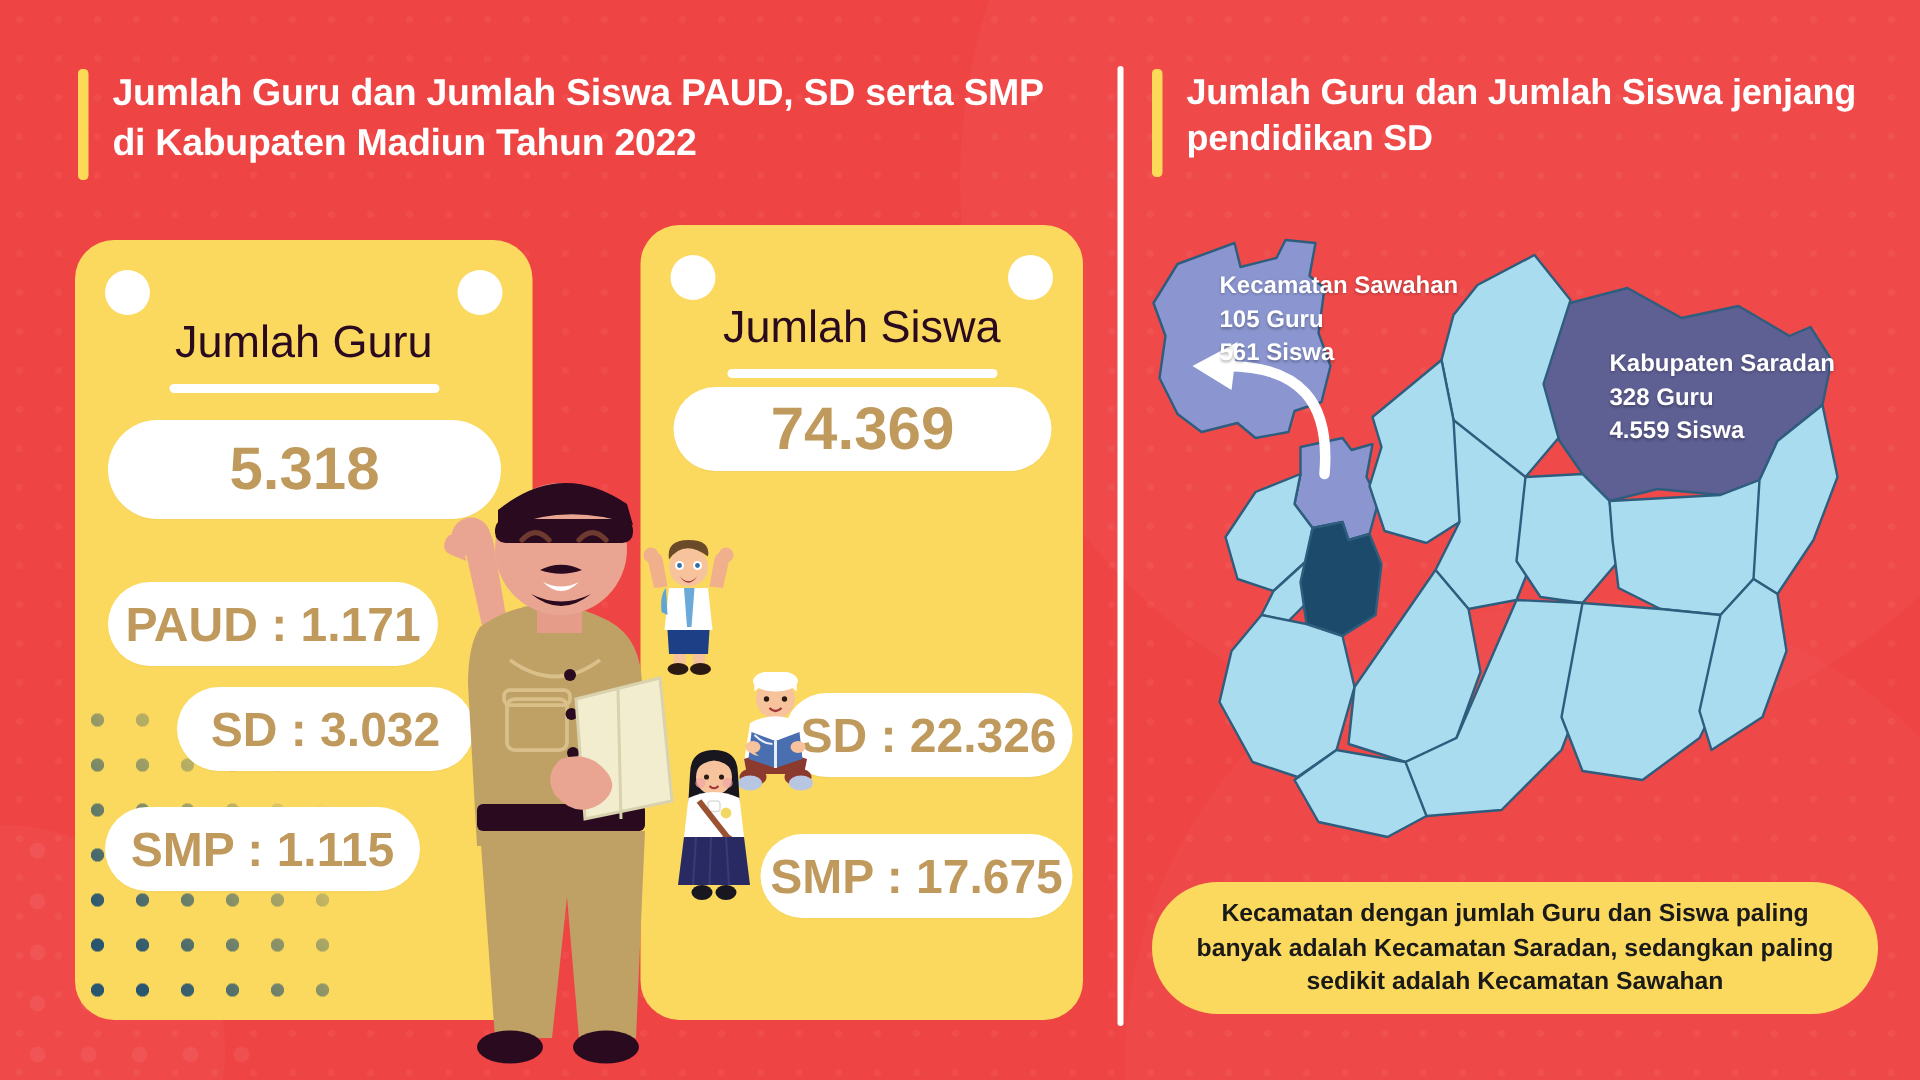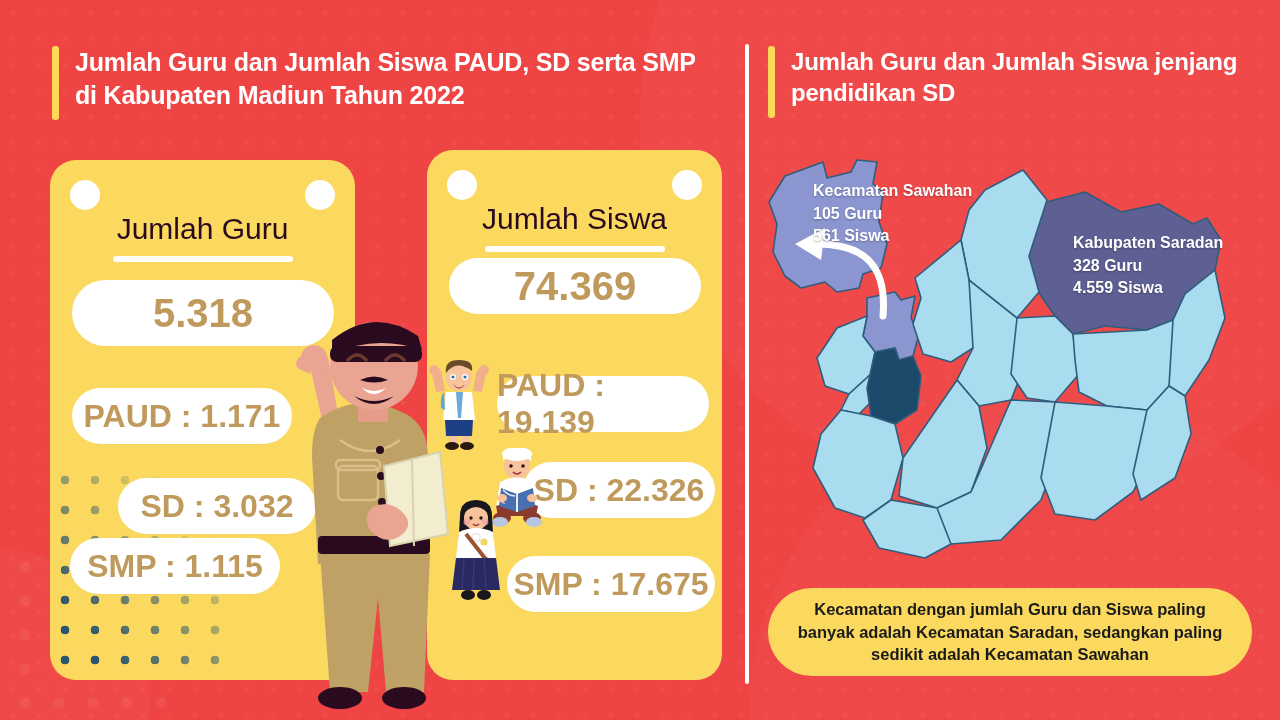--- a/index.html
+++ b/index.html
@@ -102,21 +102,21 @@
     display: flex; align-items: center; justify-content: center;
     color: #bf9a5c; font-weight: bold;
     box-shadow: 0 1px 0 rgba(0,0,0,0.02);
   }
   .pill.big { font-size: 40px; }
   .pill.sub { font-size: 32px; }
 
   
   #guru-total { left: 22px;  top: 120px; width: 262px; height: 66px; }
   #guru-paud  { left: 22px;  top: 228px; width: 220px; height: 56px; }
-  #guru-sd    { left: 68px;  top: 318px; width: 198px; height: 56px; }
+  #guru-sd    { left: 68px;  top: 298px; width: 198px; height: 56px; }
   #guru-smp   { left: 20px;  top: 378px; width: 210px; height: 56px; }
   
   #siswa-total { left: 22px; top: 108px; width: 252px; height: 56px; }
   #siswa-paud  { left: 70px; top: 226px; width: 212px; height: 56px; }
   #siswa-sd    { left: 96px; top: 312px; width: 192px; height: 56px; }
   #siswa-smp   { left: 80px; top: 406px; width: 208px; height: 56px; }
 
   
   .illus { position: absolute; pointer-events: none; }
   #illus-teacher { left: 262px; top: 300px; width: 210px; height: 412px; z-index: 5; }
@@ -177,21 +177,20 @@
     <div class="pill sub" id="guru-sd">SD : 3.032</div>
     <div class="pill sub" id="guru-smp">SMP : 1.115</div>
   </div>
 
   <div class="stat-card" id="card-siswa">
     <div class="hole left"></div>
     <div class="hole right"></div>
     <div class="card-title">Jumlah Siswa</div>
     <div class="card-underline"></div>
     <div class="pill big" id="siswa-total">74.369</div>
-    <div class="pill sub" id="siswa-paud">PAUD : 19.139</div>
     <div class="pill sub" id="siswa-sd">SD : 22.326</div>
     <div class="pill sub" id="siswa-smp">SMP : 17.675</div>
   </div>
 
   <svg class="illus" id="illus-teacher" viewBox="0 0 210 412">
 
     <path d="M60 120 L48 66 q-3-12 7-14 q10-2 12 10 L78 126 Z" fill="#eaa592"></path>
     <path d="M44 58 q-6-4-9 2 q-3 7 4 10 l10 4 Z" fill="#eaa592"></path>
     <circle cx="52" cy="58" r="13" fill="#eaa592"></circle>
 

